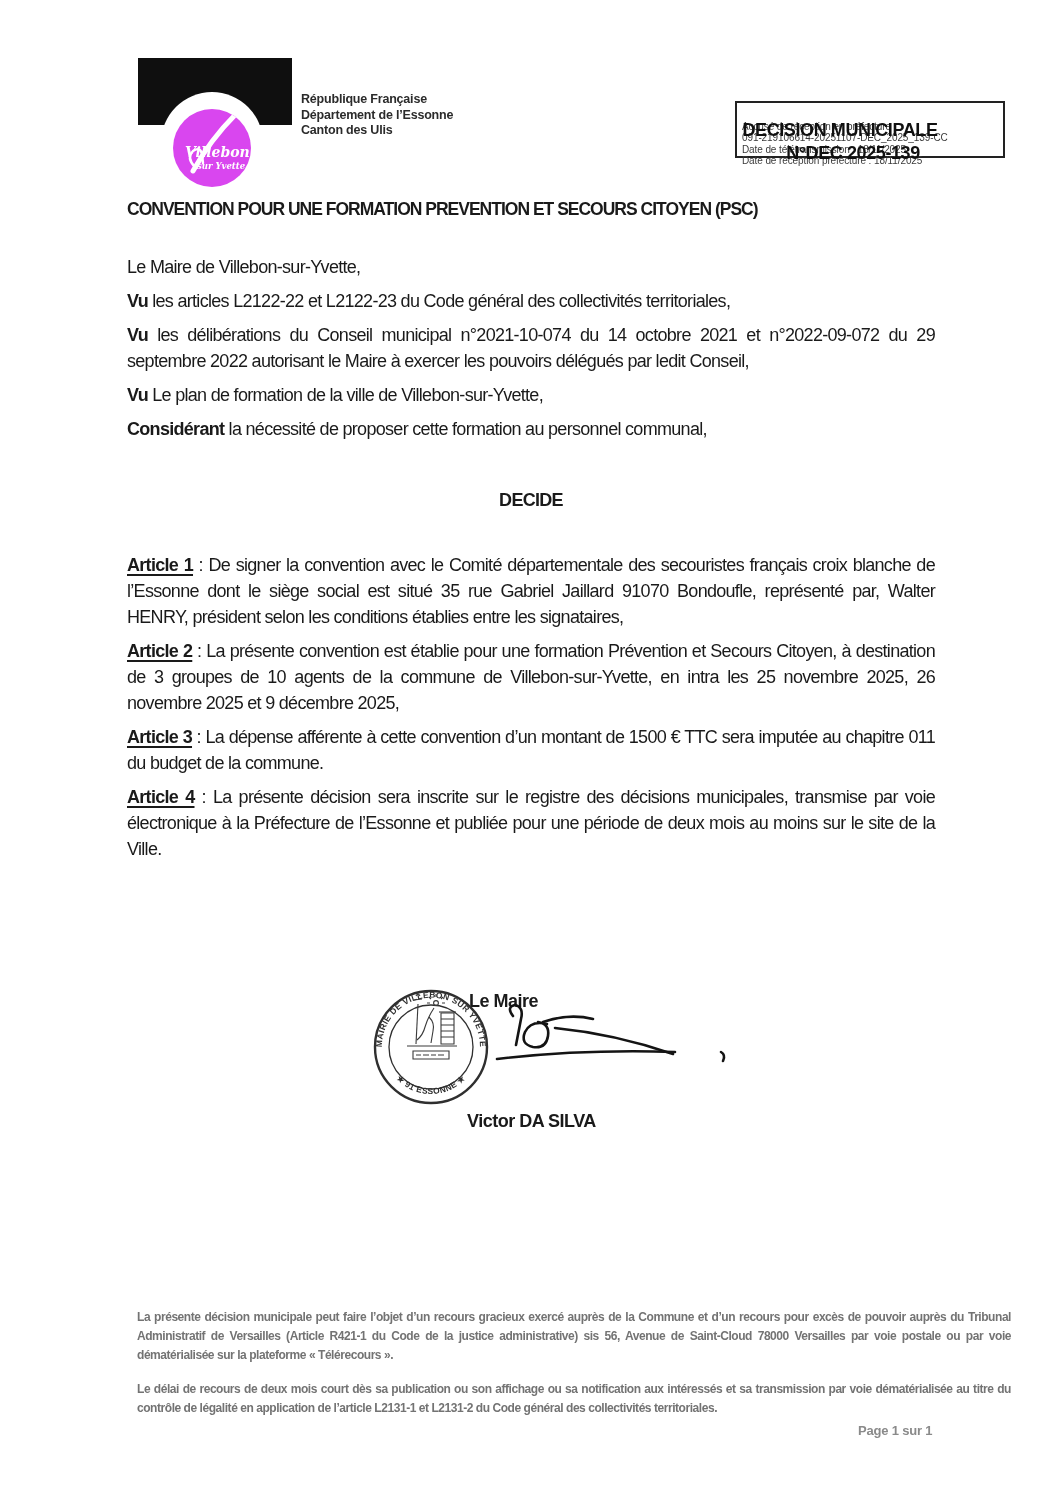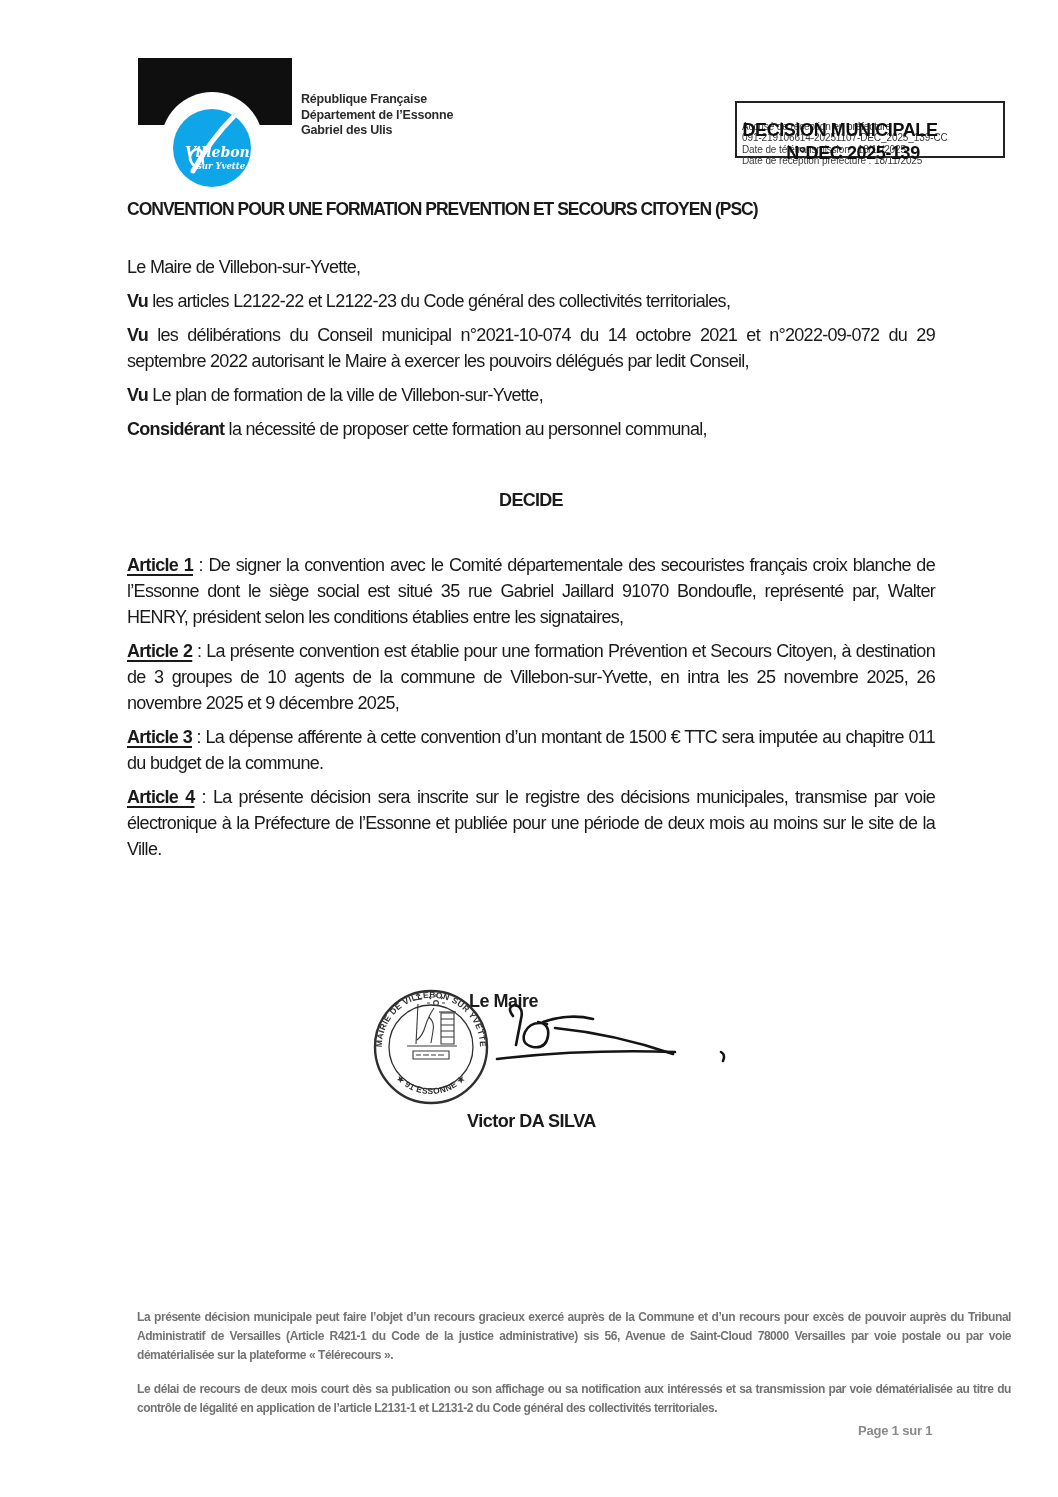--- a/index.html
+++ b/index.html
@@ -2,21 +2,21 @@
 <html><head>
 <meta charset="utf-8">
 <style>
   html,body{margin:0;padding:0;background:#ffffff;}
   .page{position:relative;width:1058px;height:1497px;background:#ffffff;overflow:hidden;
         font-family:"Liberation Sans",sans-serif;color:#1a1a1a;}
 
   
   .logo-rect{position:absolute;left:138px;top:58px;width:154px;height:67px;background:#0f0f0f;}
   .logo-ring{position:absolute;left:161px;top:92px;width:102px;height:102px;border-radius:50%;background:#ffffff;}
-  .logo-disc{position:absolute;left:173px;top:109px;width:78px;height:78px;border-radius:50%;background:#0ea5e9;overflow:hidden;}
+  .logo-disc{position:absolute;left:173px;top:109px;width:78px;height:78px;border-radius:50%;background:#d946ef;overflow:hidden;}
   .region{position:absolute;left:301px;top:92px;font-size:12.5px;font-weight:bold;line-height:15.7px;
           letter-spacing:-0.2px;color:#2b2b2b;white-space:nowrap;}
 
   
   .stamp{position:absolute;left:735px;top:101px;width:270px;height:57px;border:2px solid #222;
          box-sizing:border-box;padding:18px 5px;font-size:10px;line-height:11.4px;
          letter-spacing:-0.1px;color:#3a3a3a;z-index:1;white-space:nowrap;overflow:visible;}
   .decision-title{position:absolute;left:715px;top:119px;width:250px;text-align:center;font-weight:bold;
          font-size:18px;line-height:23px;letter-spacing:-0.4px;color:#101010;z-index:3;}
   .decision-title .num{display:block;padding-left:26px;}
@@ -55,21 +55,21 @@
       <path d="M20,62 C30,44 46,22 62,6" stroke="#ffffff" stroke-width="5" fill="none" stroke-linecap="round"></path>
       <path d="M22,58 q-9,-9 -2,-16 q7,-5 9,3 l1,9" stroke="#ffffff" stroke-width="2.4" fill="none" stroke-linecap="round"></path>
       <text x="12" y="48" font-size="14" font-style="italic" font-weight="bold" fill="#ffffff" font-family="DejaVu Serif, serif">Villebon</text>
       <text x="24" y="60" font-size="8.5" font-style="italic" font-weight="bold" fill="#ffffff" font-family="DejaVu Serif, serif">sur Yvette</text>
     </svg>
   </div>
 
   <div class="region">
     <div>République Française</div>
     <div>Département de l’Essonne</div>
-    <div>Gabriel des Ulis</div>
+    <div>Canton des Ulis</div>
   </div>
 
   <div class="stamp">
     <div>Accusé de réception en préfecture</div>
     <div>091-219106614-20251107-DEC_2025_139-CC</div>
     <div>Date de télétransmission : 18/11/2025</div>
     <div>Date de réception préfecture : 18/11/2025</div>
   </div>
 
   <div class="decision-title">

